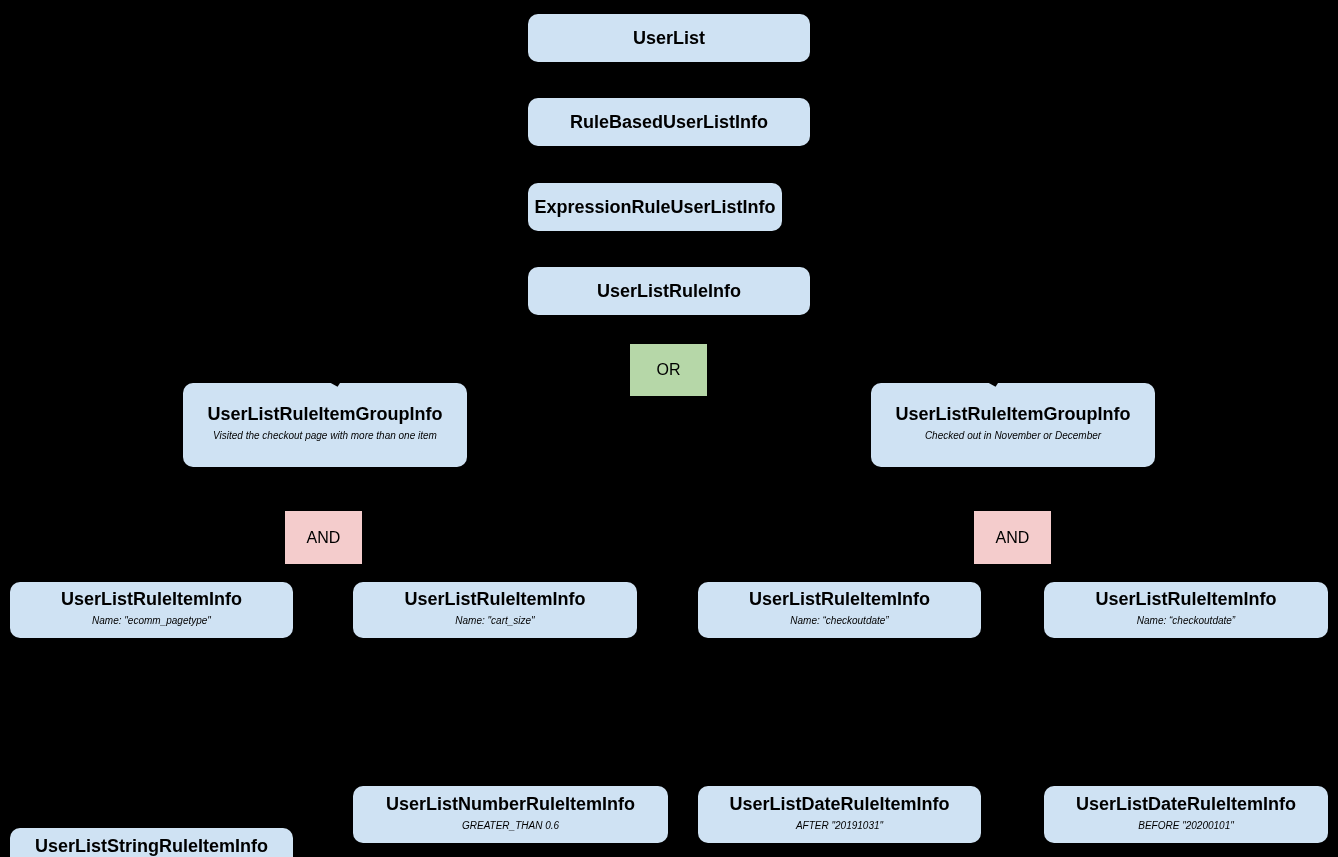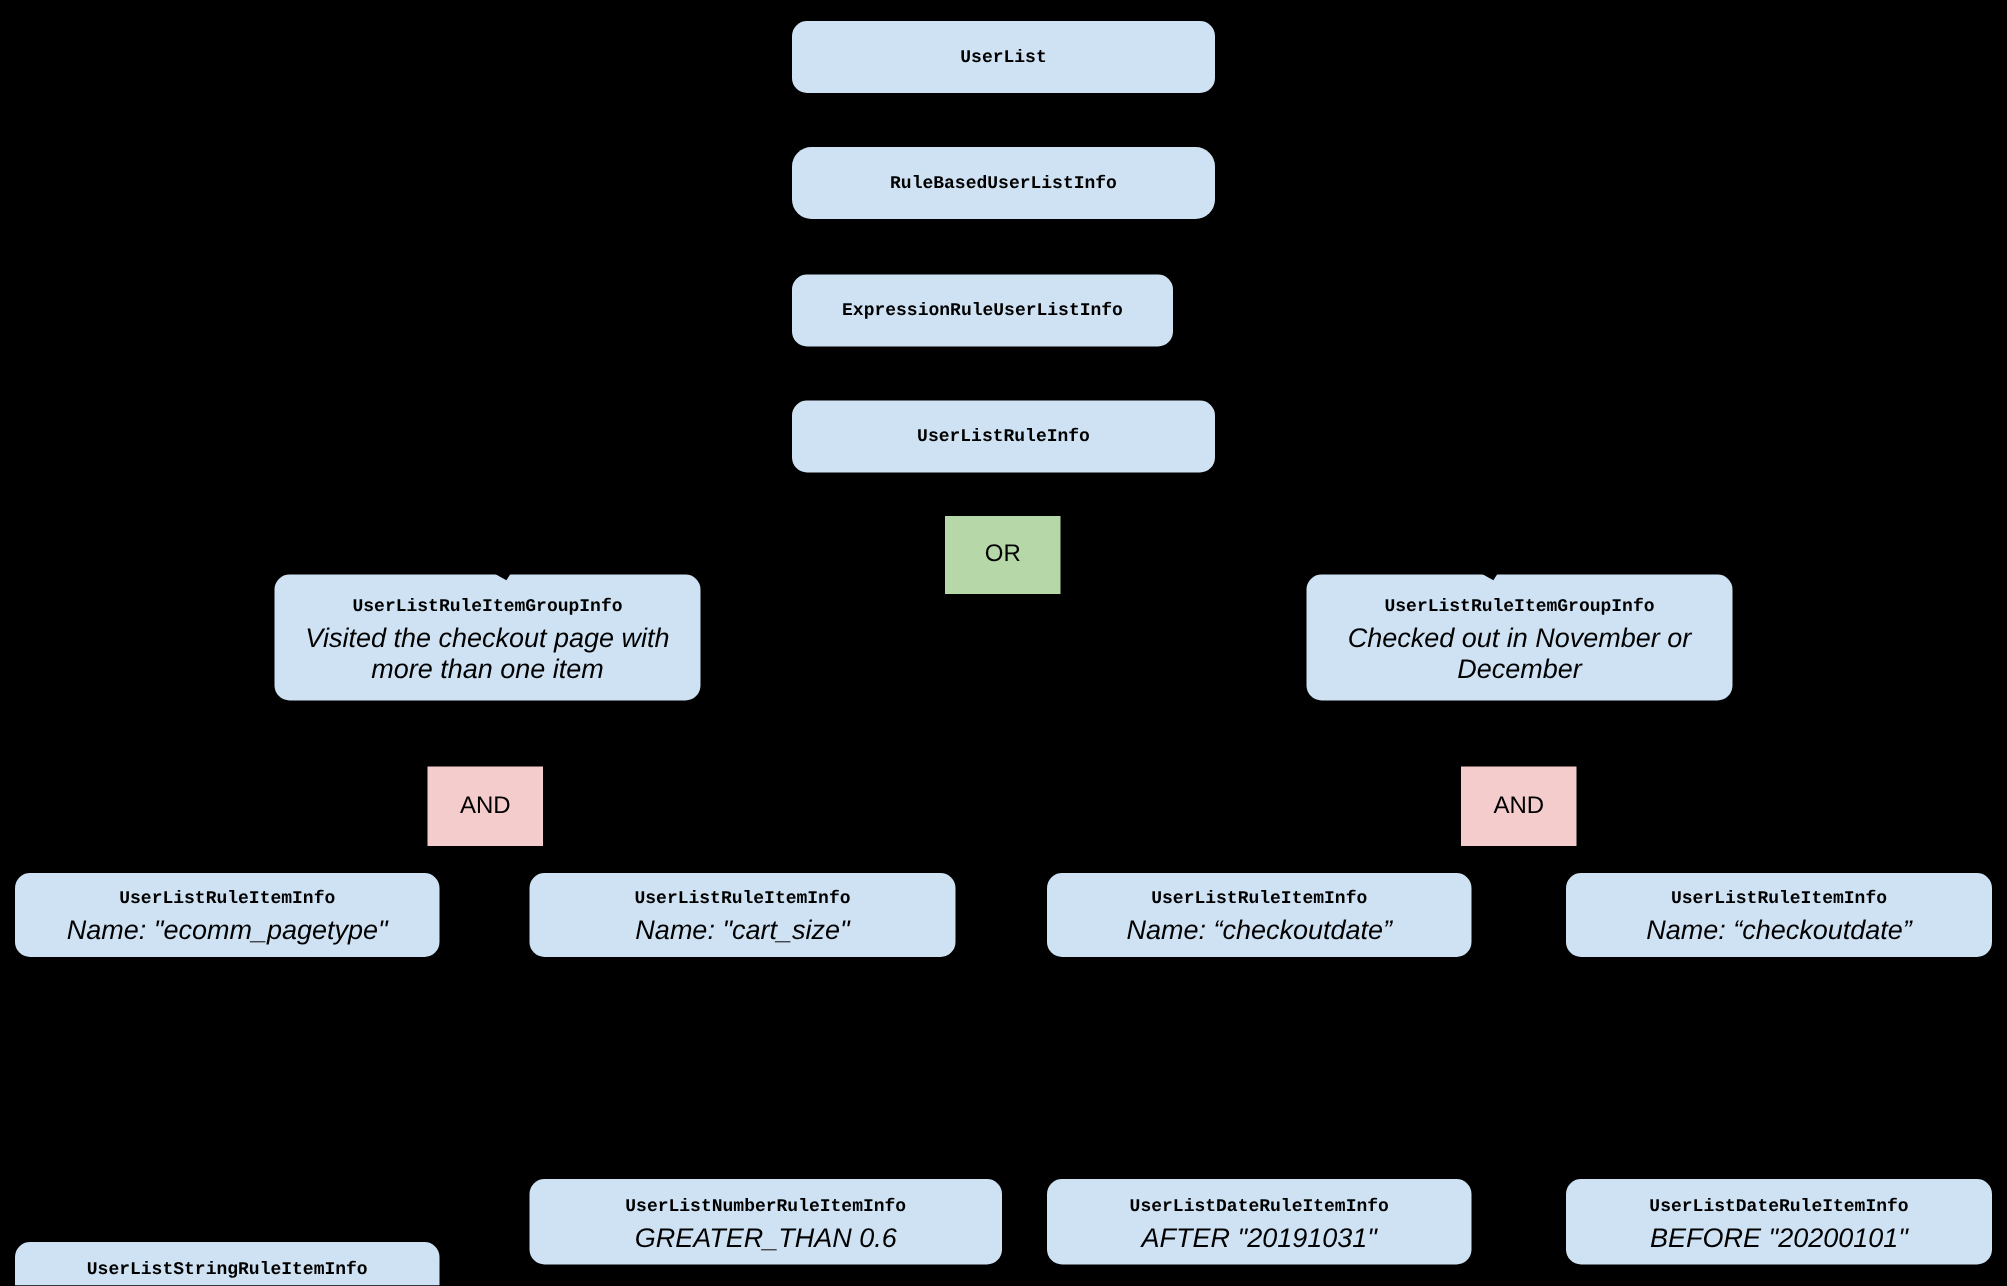--- a/index.html
+++ b/index.html
@@ -26,28 +26,27 @@
     display:flex;
     flex-direction:column;
     align-items:center;
     justify-content:center;
     text-align:center;
     box-sizing:border-box;
     padding:2px 10px;
   }
   .node .title{
     font-weight:bold;
-    font-size:12px;
+    font-size:18px;
     line-height:21px;
     white-space:nowrap;
-    font-family:Liberation Mono, monospace;
   }
   .node .desc{
     font-style:italic;
-    font-size:18px;
+    font-size:10px;
     line-height:21px;
   }
   .op{
     position:absolute;
     display:flex;
     align-items:center;
     justify-content:center;
     font-weight:normal;
     font-size:16px;
     box-sizing:border-box;
@@ -65,21 +64,21 @@
 </style>
 </head>
 <body>
 
 <div class="canvas">
 
   <div class="node" style="left:528px;top:14px;width:282px;height:48px;">
     <div class="title">UserList</div>
   </div>
 
-  <div class="node" style="left:528px;top:98px;width:282px;height:48px;border-radius:13px;">
+  <div class="node" style="left:528px;top:98px;width:282px;height:48px;">
     <div class="title">RuleBasedUserListInfo</div>
   </div>
 
   <div class="node" style="left:528px;top:183px;width:254px;height:48px;">
     <div class="title">ExpressionRuleUserListInfo</div>
   </div>
 
   <div class="node" style="left:528px;top:267px;width:282px;height:48px;">
     <div class="title">UserListRuleInfo</div>
   </div>

